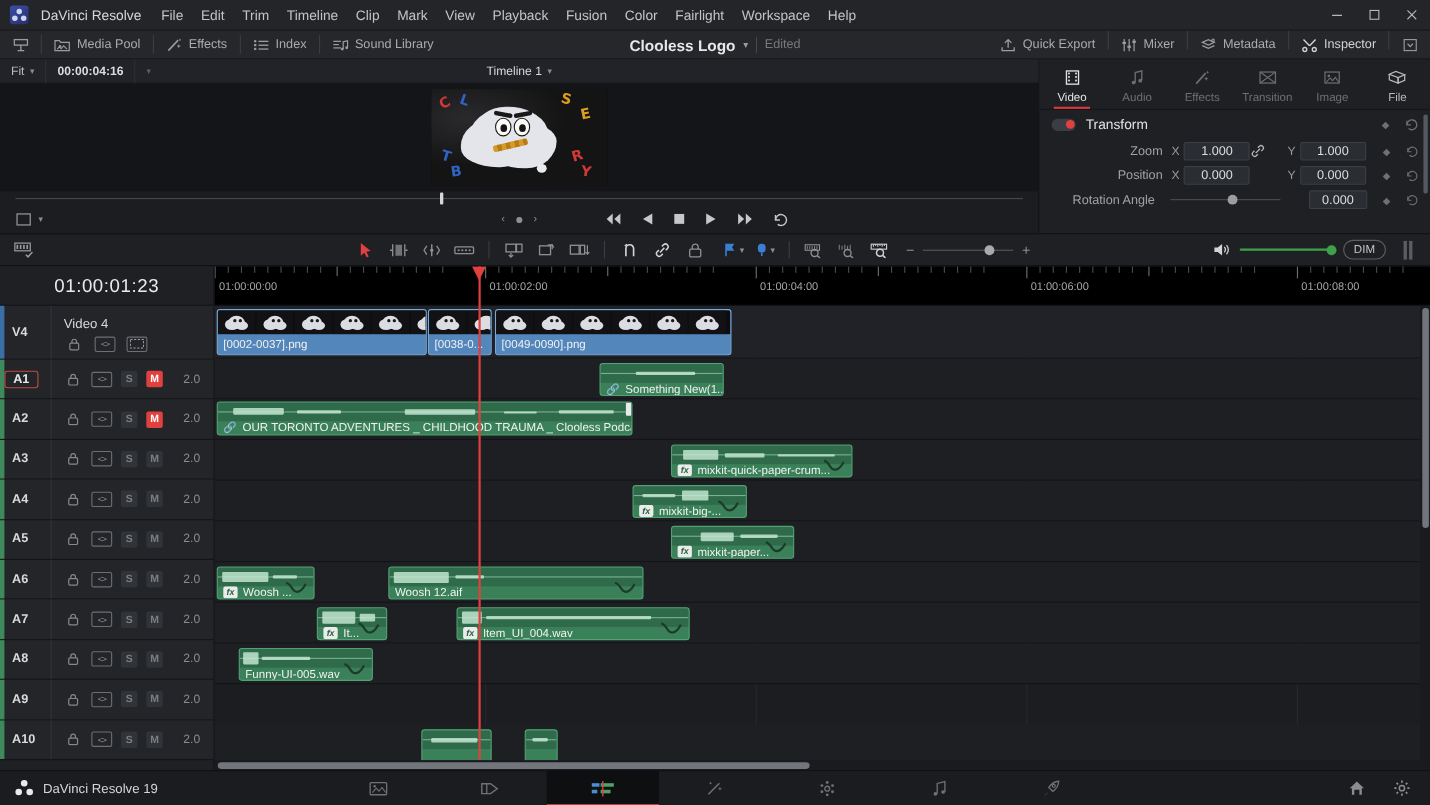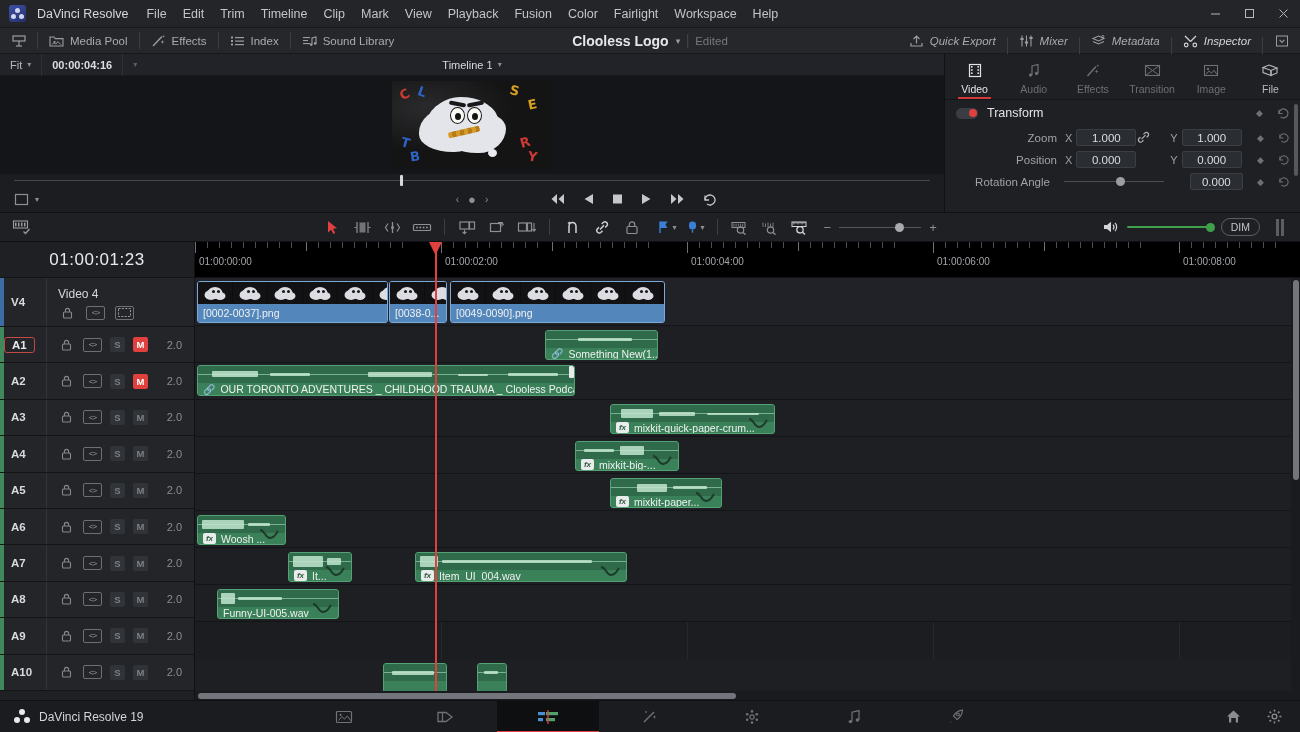--- a/index.html
+++ b/index.html
@@ -52,21 +52,21 @@
   }
   .tb-sep { width: 1px; height: 17px; background: #3a3d43; }
   .tb-icn { width: 15px; height: 15px; display:flex; align-items:center; justify-content:center; color:#9b9da1;}
   .proj-center {
     position: absolute; left: 50%; transform: translateX(-50%);
     display: flex; align-items: center; gap: 7px;
   }
   .proj-name { font-size: 14px; color: #e6e7e9; font-weight: 600; }
   .proj-edited { font-size: 11.5px; color: #76787c; }
   .vsep { width:1px; height:14px; background:#45484e; }
-  .tb-right { margin-left: auto; display: flex; align-items: flex-end; height:26px;font-style:italic; }
+  .tb-right { margin-left: auto; display: flex; align-items: flex-start; height:26px; }
   .inspector-on { color: #d2d3d5; }
 
   
   .upper { display: flex; flex: 0 0 158px; height: 158px; background:#1b1d21; }
 
   
   .viewer { flex: 1 1 auto; display: flex; flex-direction: column; background:#1b1d21;
     border-right:1px solid #101114; }
   .viewer-top {
     height: 22px; display: flex; align-items: center; flex: 0 0 22px;
@@ -1317,20 +1317,33 @@
               <span class="blob" style="left:50px;width:22px;height:3px;top:7px;"></span>
             </div>
           <div class="alabel">
             <span class="fxbadge">fx</span>
             <span>Woosh ...</span>
           </div>
           <svg class="fadecurve" viewBox="0 0 20 12">
               <path d="M1 2c5 0 5 8 10 8s7-6 8-7" fill="none" stroke="#1e3a2a" stroke-width="2"></path>
             </svg>
         </div>
+        <div class="clip aclip" style="left:158px;top:4px;width:232px;height:30px;">
+          <div class="wave">
+              <span class="ln"></span>
+              <span class="blob" style="left:4px;width:50px;height:10px;top:3.5px;"></span>
+              <span class="blob" style="left:60px;width:26px;height:3px;top:7px;"></span>
+            </div>
+          <div class="alabel">
+            <span>Woosh 12.aif</span>
+          </div>
+          <svg class="fadecurve" viewBox="0 0 20 12">
+              <path d="M1 2c5 0 5 8 10 8s7-6 8-7" fill="none" stroke="#1e3a2a" stroke-width="2"></path>
+            </svg>
+        </div>
       </div>
 
       <div class="track-row audio" style="top:306px;height:37px;">
         <div class="clip aclip" style="left:93px;top:4px;width:64px;height:30px;">
           <div class="wave">
               <span class="ln"></span>
               <span class="blob" style="left:4px;width:30px;height:11px;top:3px;"></span>
               <span class="blob" style="left:38px;width:14px;height:7px;top:5px;"></span>
             </div>
           <div class="alabel">

